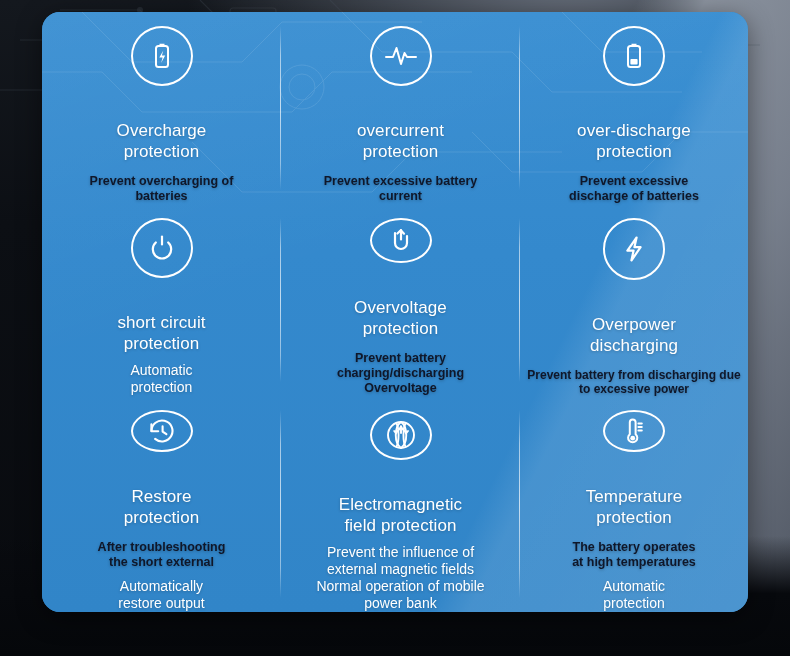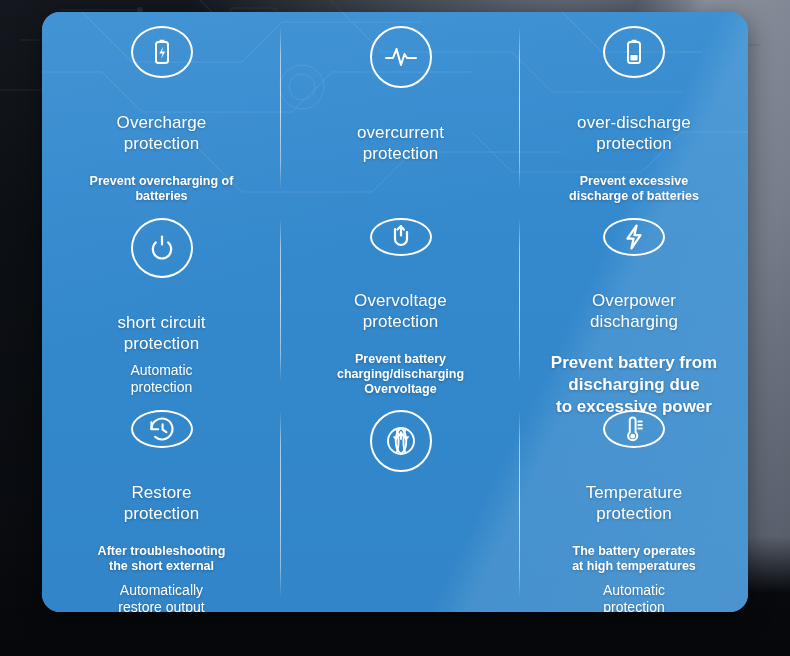--- a/index.html
+++ b/index.html
@@ -120,38 +120,38 @@
   }
   .title {
     font-size: 17px;
     line-height: 21px;
     font-weight: 400;
     letter-spacing: 0.1px;
     text-shadow: 0 1px 3px rgba(0,0,0,0.22);
     white-space: pre-line;
   }
   .sub {
-    margin-top: 20px;
+    margin-top: 12px;
     font-size: 12.5px;
     line-height: 15px;
     font-weight: 600;
-    color: #ffffff;
+    color: #0f172a;
     text-shadow: 0 1px 3px rgba(0,0,0,0.25);
     white-space: pre-line;
   }
   .sub2 {
     margin-top: 8px;
     font-size: 14px;
     line-height: 17px;
     font-weight: 400;
     color: #ffffff;
     text-shadow: 0 1px 3px rgba(0,0,0,0.22);
     white-space: pre-line;
   }
-  .sub.tight { font-size: 17px; line-height: 22px; }
+  .sub.tight { font-size: 12px; line-height: 14px; }
   .cell.c3 .titles { width: 100%; text-align: center; }
 </style>
 </head>
 <body>
 
 <div id="backdrop">
   <svg id="backdrop-traces" viewBox="0 0 790 200" preserveAspectRatio="none">
     <g fill="none" stroke="#4b5563" stroke-width="1.1" opacity="0.55">
       <path d="M60 10 L140 10 L175 45 L300 45 L330 14 L470 14"></path>
       <path d="M20 40 L90 40 L120 70 L250 70 L280 42 L420 42 L450 70 L600 70"></path>
@@ -222,20 +222,22 @@
       <div class="icon-wrap">
         <span>
           <svg width="36" height="34" viewBox="0 0 36 34" fill="none" stroke="#fff" stroke-width="2" stroke-linecap="round" stroke-linejoin="round">
             <path d="M3 18 h7 l3.5 -9 l4.5 16 l3.5 -11 l2.5 4 h9"></path>
           </svg>
         </span>
       </div>
       <div class="titles">
         <div class="title">overcurrent
 protection</div>
+        <div class="sub">Prevent excessive battery
+current</div>
       </div>
     </div>
 
     <div class="cell c3">
       <div class="icon-wrap">
         <span>
           <svg width="34" height="34" viewBox="0 0 34 34" fill="none" stroke="#fff" stroke-width="2" stroke-linecap="round" stroke-linejoin="round">
             <rect x="11" y="7" width="12" height="21" rx="2.5"></rect>
             <path d="M14.5 7 V4.8 h5 V7" fill="#fff" stroke="none"></path>
             <rect x="13.4" y="20" width="7.2" height="5.6" rx="1" fill="#fff" stroke="none"></rect>
@@ -331,20 +333,28 @@
             <path d="M18 5 C25 10 25 26 18 31"></path>
             <path d="M13.6 6.6 C16.2 12 16.2 24 13.6 29.4"></path>
             <path d="M22.4 6.6 C19.8 12 19.8 24 22.4 29.4"></path>
             <path d="M14.6 13.5 L13.2 16.4 L11.2 14"></path>
             <path d="M21.6 13.5 L23 16.4 L25 14"></path>
             <path d="M18 9.5 V16"></path>
             <path d="M16.4 12.4 L18 9.3 L19.6 12.4"></path>
           </svg>
         </span>
       </div>
+      <div class="titles">
+        <div class="title">Electromagnetic
+field protection</div>
+        <div class="sub2">Prevent the influence of
+external magnetic fields
+Normal operation of mobile
+power bank</div>
+      </div>
     </div>
 
     <div class="cell c3">
       <div class="icon-wrap">
         <span>
           <svg width="34" height="34" viewBox="0 0 34 34" fill="none" stroke="#fff" stroke-width="2" stroke-linecap="round" stroke-linejoin="round">
             <path d="M18.6 20.2 V8.3 a2.9 2.9 0 0 0 -5.8 0 V20.2 a4.6 4.6 0 1 0 5.8 0 Z"></path>
             <path d="M21.4 9.6 h3.4 M21.4 13 h3.4 M21.4 16.4 h3.4"></path>
             <circle cx="15.7" cy="24.2" r="2.4" fill="#fff" stroke="none"></circle>
           </svg>

